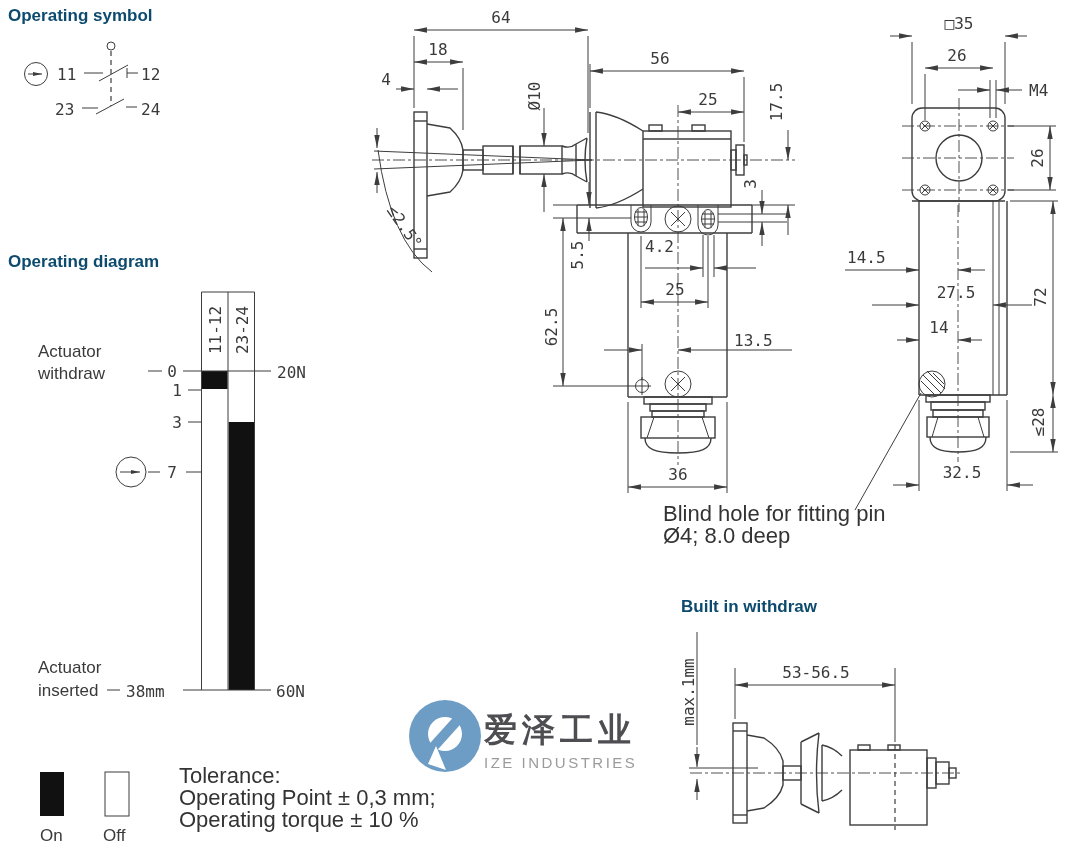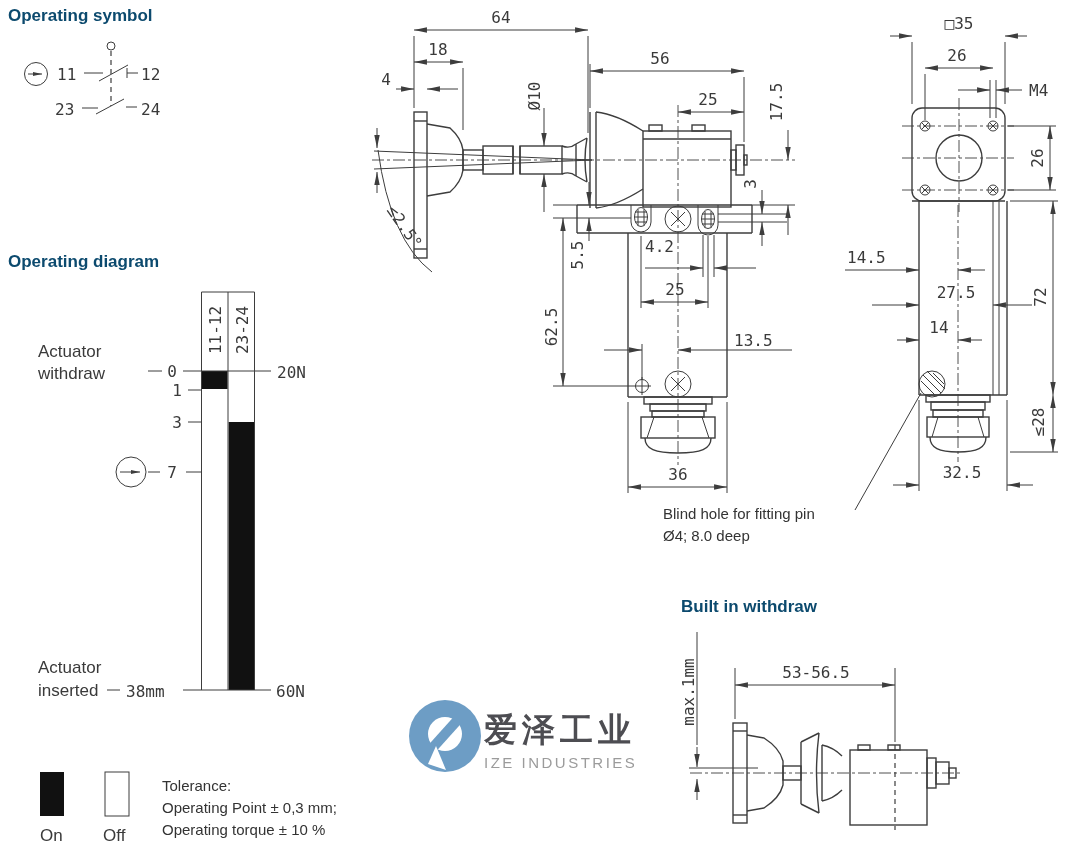--- a/index.html
+++ b/index.html
@@ -1,19 +1,19 @@
 <!DOCTYPE html>
 <html><head>
 <meta charset="utf-8">
 <style>
   html,body{margin:0;padding:0;background:#ffffff;}
   .canvas{position:relative;width:1083px;height:852px;background:#ffffff;overflow:hidden;
           font-family:"Liberation Sans",sans-serif;}
   .heading{position:absolute;font-size:17px;font-weight:bold;color:#0c4a6e;white-space:nowrap;}
-  .note{position:absolute;font-size:15px;color:#333;line-height:22px;white-space:nowrap;}
+  .note{position:absolute;font-size:22px;color:#333;line-height:22px;white-space:nowrap;}
   svg{position:absolute;left:0;top:0;}
   .ol{stroke:#3d3d3d;stroke-width:1.4;fill:none;}
   .tl{stroke:#3d3d3d;stroke-width:1;fill:none;}
   .cl{stroke:#3d3d3d;stroke-width:0.9;fill:none;stroke-dasharray:12 3 3 3;}
   .dsh{stroke:#3d3d3d;stroke-width:1.2;fill:none;stroke-dasharray:5 4;}
   .dim{font:16px "DejaVu Sans Mono",monospace;fill:#3a3a3a;}
   .lbl{font:17px "Liberation Sans",sans-serif;fill:#3a3a3a;}
   .blk{fill:#111111;stroke:none;}
   .wm{position:absolute;left:406px;top:698px;display:flex;align-items:center;gap:0;}
   .wm-cn{font-size:33px;font-weight:bold;color:#4d4d52;letter-spacing:5px;font-family:"DejaVu Sans",sans-serif;}
@@ -451,21 +451,21 @@
 
 <div class="heading" style="left:8px;top:6px;">Operating symbol</div>
 <div class="heading" style="left:8px;top:252px;">Operating diagram</div>
 <div class="heading" style="left:681px;top:597px;">Built in withdraw</div>
 
 <div class="note" style="left:663px;top:503px;">
   <div>Blind hole for fitting pin</div>
   <div>Ø4; 8.0 deep</div>
 </div>
 
-<div class="note" style="left:162px;top:765px;margin-top:10px;">
+<div class="note" style="left:179px;top:765px;">
   <div>Tolerance:</div>
   <div>Operating Point ± 0,3 mm;</div>
   <div>Operating torque ± 10 %</div>
 </div>
 
 <div class="wm">
   <svg width="78" height="82" viewBox="0 0 78 82" style="position:static;">
     <circle cx="39" cy="38" r="36" fill="#6d9dc5"></circle>
     <circle cx="39" cy="36" r="17" fill="#ffffff"></circle>
     <g transform="rotate(-48 39 36)">

